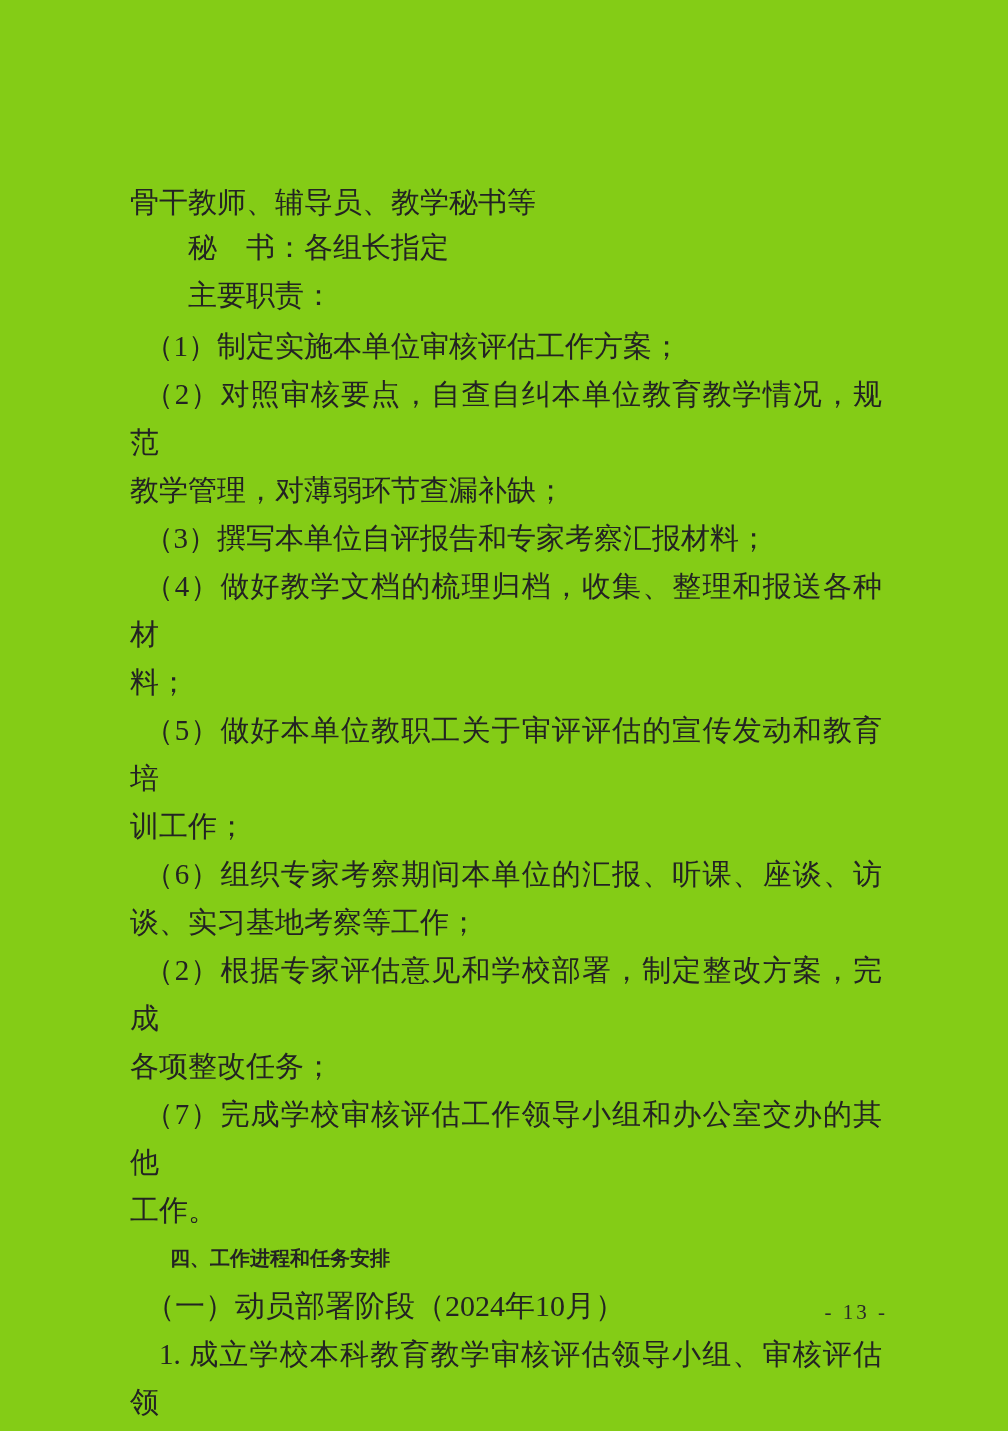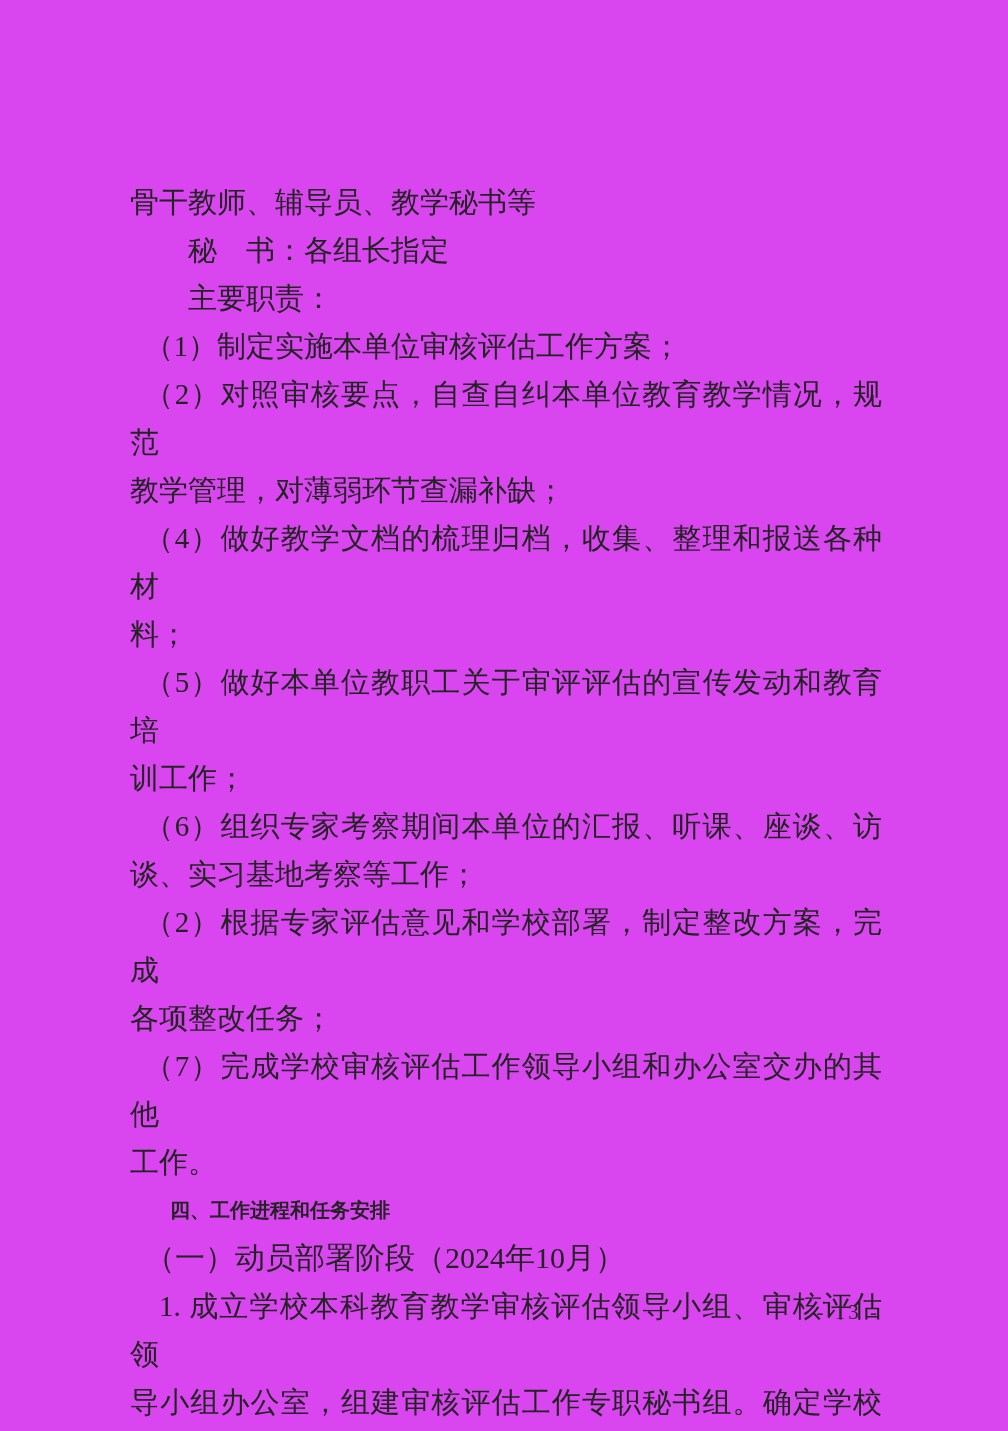--- a/index.html
+++ b/index.html
@@ -5,21 +5,21 @@
   html, body {
     margin: 0;
     padding: 0;
     background: #e8e8e8;
   }
   .page {
     position: relative;
     width: 1008px;
     height: 1431px;
     margin: 0 auto;
-    background: #d946ef;
+    background: #84cc16;
     font-family: "Liberation Serif", "DejaVu Serif", serif;
     color: #232323;
     overflow: hidden;
   }
   .text-block {
     position: absolute;
     left: 130px;
     top: 178px;
     width: 752px;
     font-size: 29px;
@@ -31,53 +31,54 @@
   }
   
   .fill {
     text-align: justify;
     text-align-last: justify;
   }
   
   .ind-0 { text-indent: 0; }
   .ind-h { text-indent: 0.5em; }
   .ind-1 { text-indent: 1em; }
-  .ind-2 { text-indent: 2em; }
+  .ind-2 { text-indent: 2em; font-family: Liberation Mono, monospace; }
   
   .h-hei {
     font-family: "Liberation Sans", "DejaVu Sans", sans-serif;
     font-weight: 700;
     font-size: 20px;
   }
   
   .h-kai {
     font-weight: 400;
     font-size: 30px;
   }
   .page-number {
     position: absolute;
     top: 1297px;
-    right: 128px;
+    right: 120px;
     font-size: 21px;
     line-height: 30px;
     letter-spacing: 3px;
     color: #2a2a2a;
   }
 </style>
 </head>
 <body>
 
 <div class="page">
   <div class="text-block">
       <div class="line ind-0">骨干教师、辅导员、教学秘书等</div>
       <div class="line ind-2">秘　书：各组长指定</div>
       <div class="line ind-2">主要职责：</div>
       <div class="line ind-h">（1）制定实施本单位审核评估工作方案；</div>
       <div class="line ind-h fill">（2）对照审核要点，自查自纠本单位教育教学情况，规范</div>
       <div class="line ind-0">教学管理，对薄弱环节查漏补缺；</div>
+      <div class="line ind-h">（3）撰写本单位自评报告和专家考察汇报材料；</div>
       <div class="line ind-h fill">（4）做好教学文档的梳理归档，收集、整理和报送各种材</div>
       <div class="line ind-0">料；</div>
       <div class="line ind-h fill">（5）做好本单位教职工关于审评评估的宣传发动和教育培</div>
       <div class="line ind-0">训工作；</div>
       <div class="line ind-h fill">（6）组织专家考察期间本单位的汇报、听课、座谈、访</div>
       <div class="line ind-0">谈、实习基地考察等工作；</div>
       <div class="line ind-h fill">（2）根据专家评估意见和学校部署，制定整改方案，完成</div>
       <div class="line ind-0">各项整改任务；</div>
       <div class="line ind-h fill">（7）完成学校审核评估工作领导小组和办公室交办的其他</div>
       <div class="line ind-0">工作。</div>

